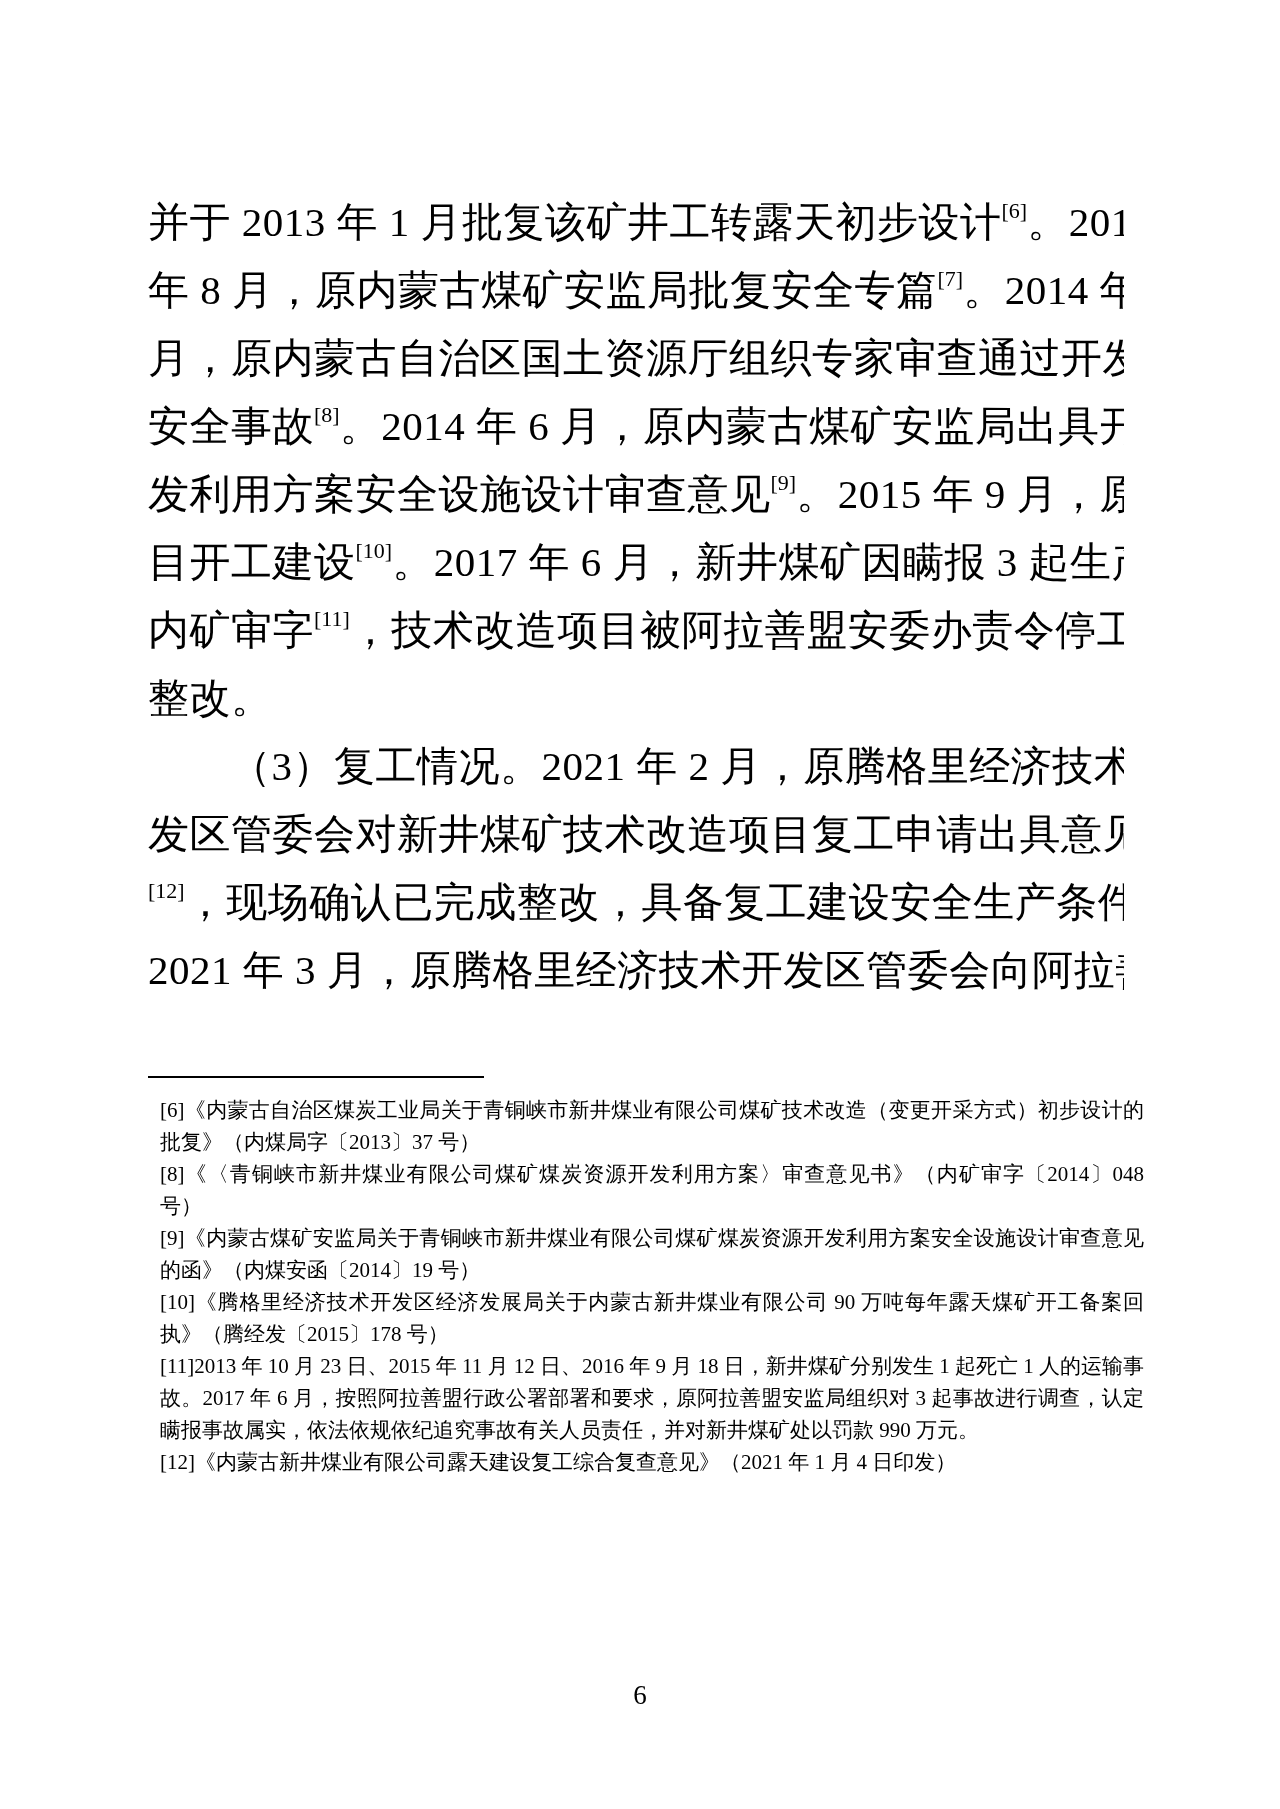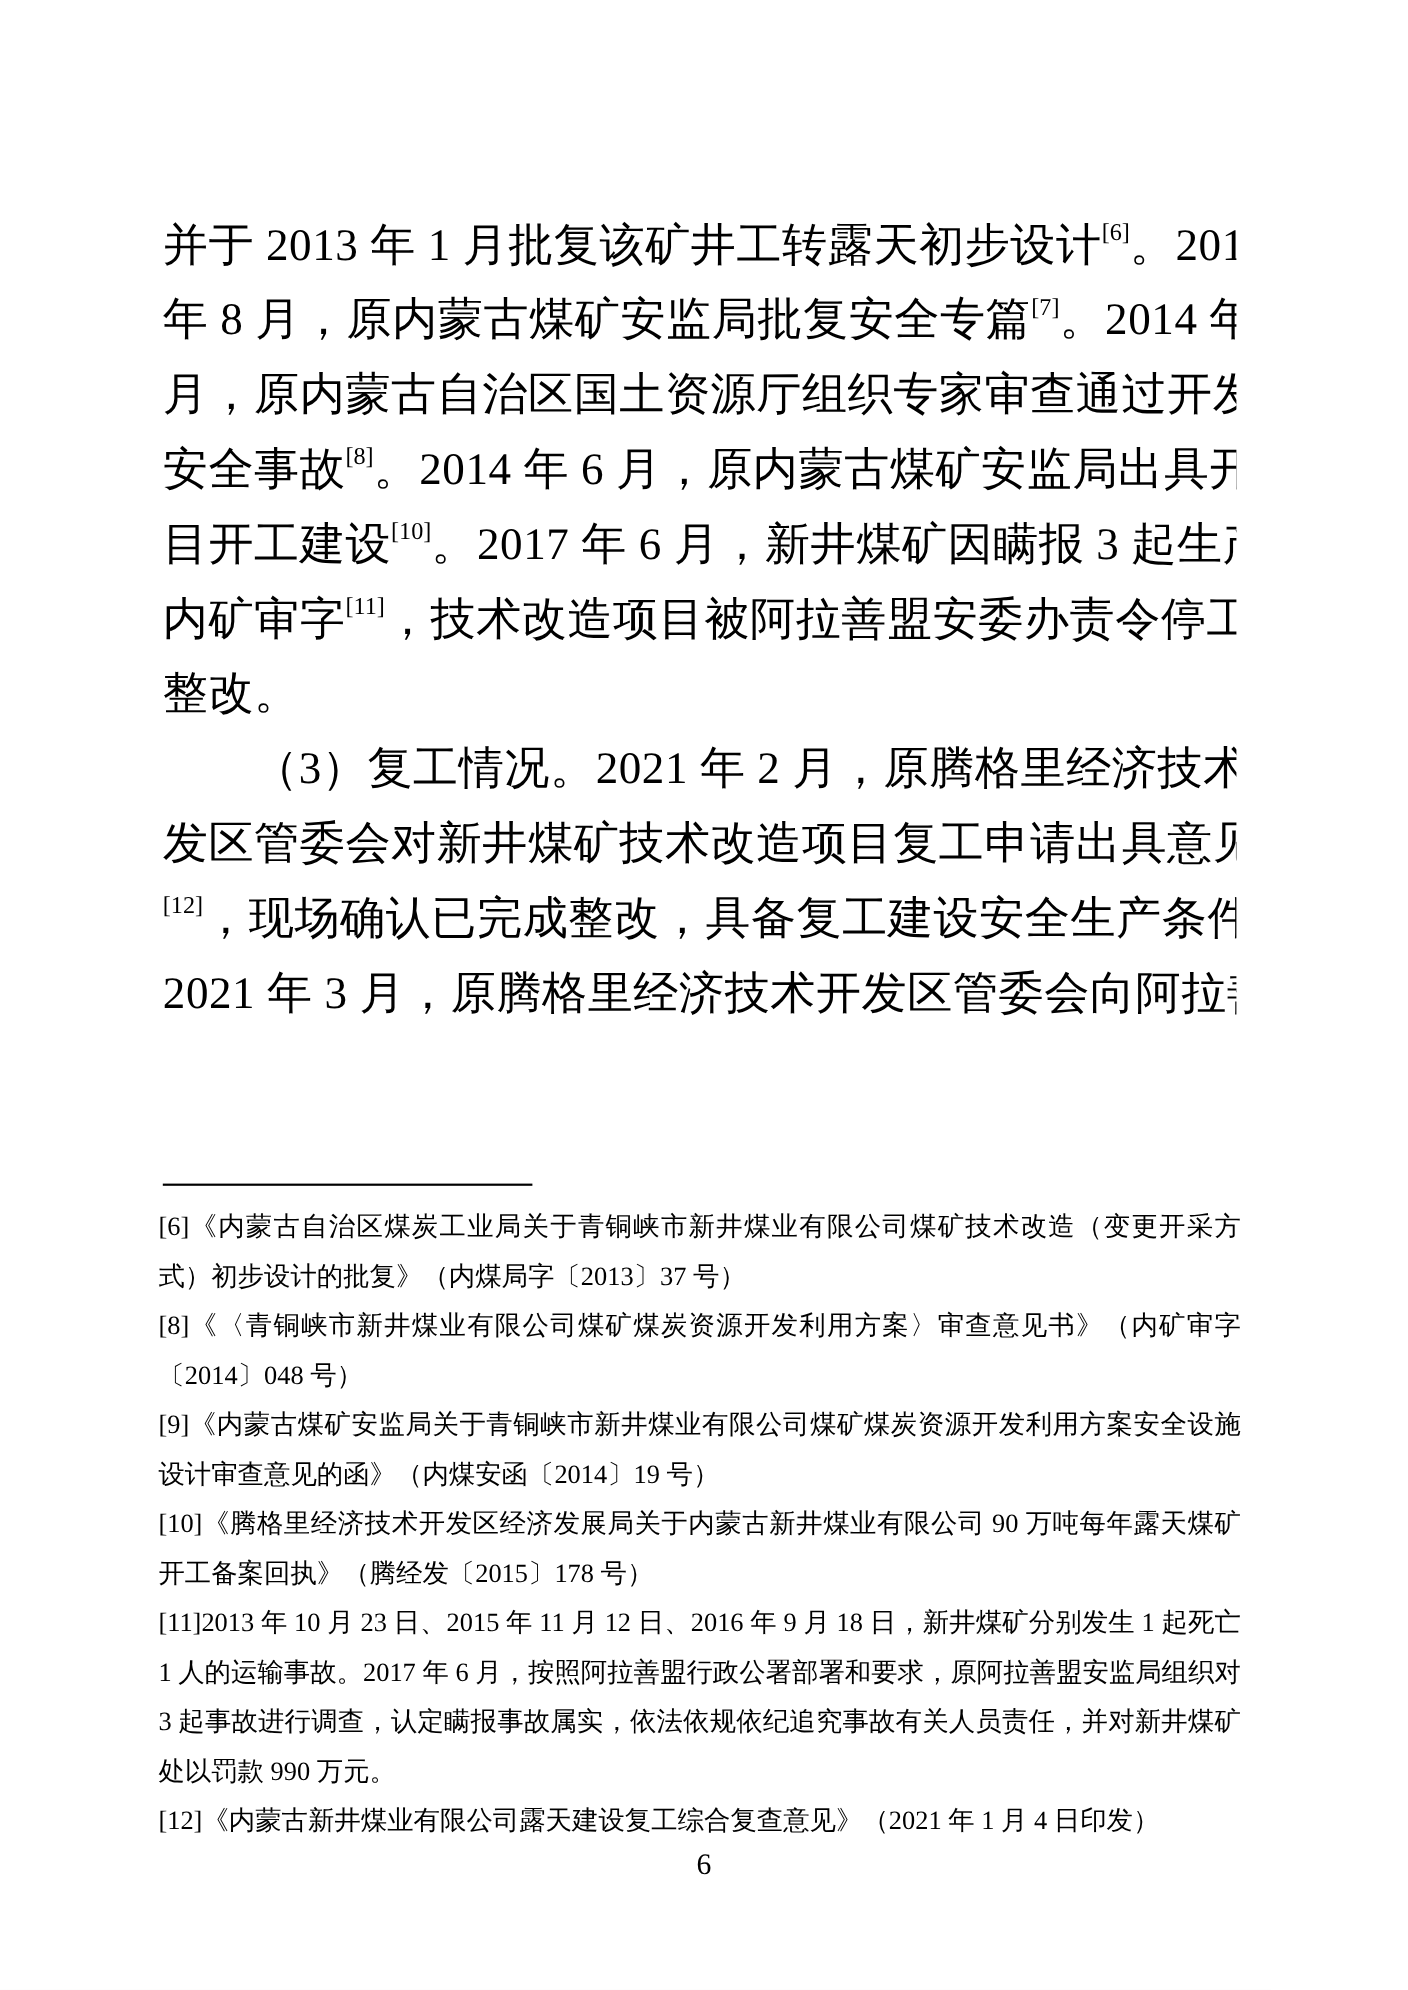--- a/index.html
+++ b/index.html
@@ -45,25 +45,25 @@
   .footnote-separator {
     position: absolute;
     left: 148px;
     top: 1076px;
     width: 336px;
     height: 0;
     border-top: 2px solid #000000;
   }
   .footnotes {
     position: absolute;
-    left: 144px;
+    left: 160px;
     top: 1094px;
     width: 984px;
-    font-size: 24px;
-    line-height: 45px;
+    font-size: 21px;
+    line-height: 32px;
   }
   .footnotes p {
     margin: 0;
     text-align: justify;
   }
   .page-number {
     position: absolute;
     top: 1678px;
     left: 0;
     width: 100%;
@@ -75,20 +75,21 @@
 </head>
 <body>
 
 <div class="page">
 
   <div class="body-text">
     <div class="line"><span>并于 2013 年 1 月批复该矿井工转露天初步设计</span><sup>[6]</sup><span>。2013</span></div>
     <div class="line"><span>年 8 月，原内蒙古煤矿安监局批复安全专篇</span><sup>[7]</sup><span>。2014 年 7</span></div>
     <div class="line"><span>月，原内蒙古自治区国土资源厅组织专家审查通过开发</span></div>
     <div class="line"><span>安全事故</span><sup>[8]</sup><span>。2014 年 6 月，原内蒙古煤矿安监局出具开</span></div>
+    <div class="line"><span>发利用方案安全设施设计审查意见</span><sup>[9]</sup><span>。2015 年 9 月，原</span></div>
     <div class="line"><span>目开工建设</span><sup>[10]</sup><span>。2017 年 6 月，新井煤矿因瞒报 3 起生产</span></div>
     <div class="line"><span>内矿审字</span><sup>[11]</sup><span>，技术改造项目被阿拉善盟安委办责令停工</span></div>
     <div class="line flush"><span>整改。</span></div>
     <div class="line indent"><span>（3）复工情况。2021 年 2 月，原腾格里经济技术开</span></div>
     <div class="line"><span>发区管委会对新井煤矿技术改造项目复工申请出具意见</span></div>
     <div class="line"><sup>[12]</sup><span>，现场确认已完成整改，具备复工建设安全生产条件。</span></div>
     <div class="line"><span>2021 年 3 月，原腾格里经济技术开发区管委会向阿拉善</span></div>
   </div>
 
   <div class="footnote-separator"></div>

